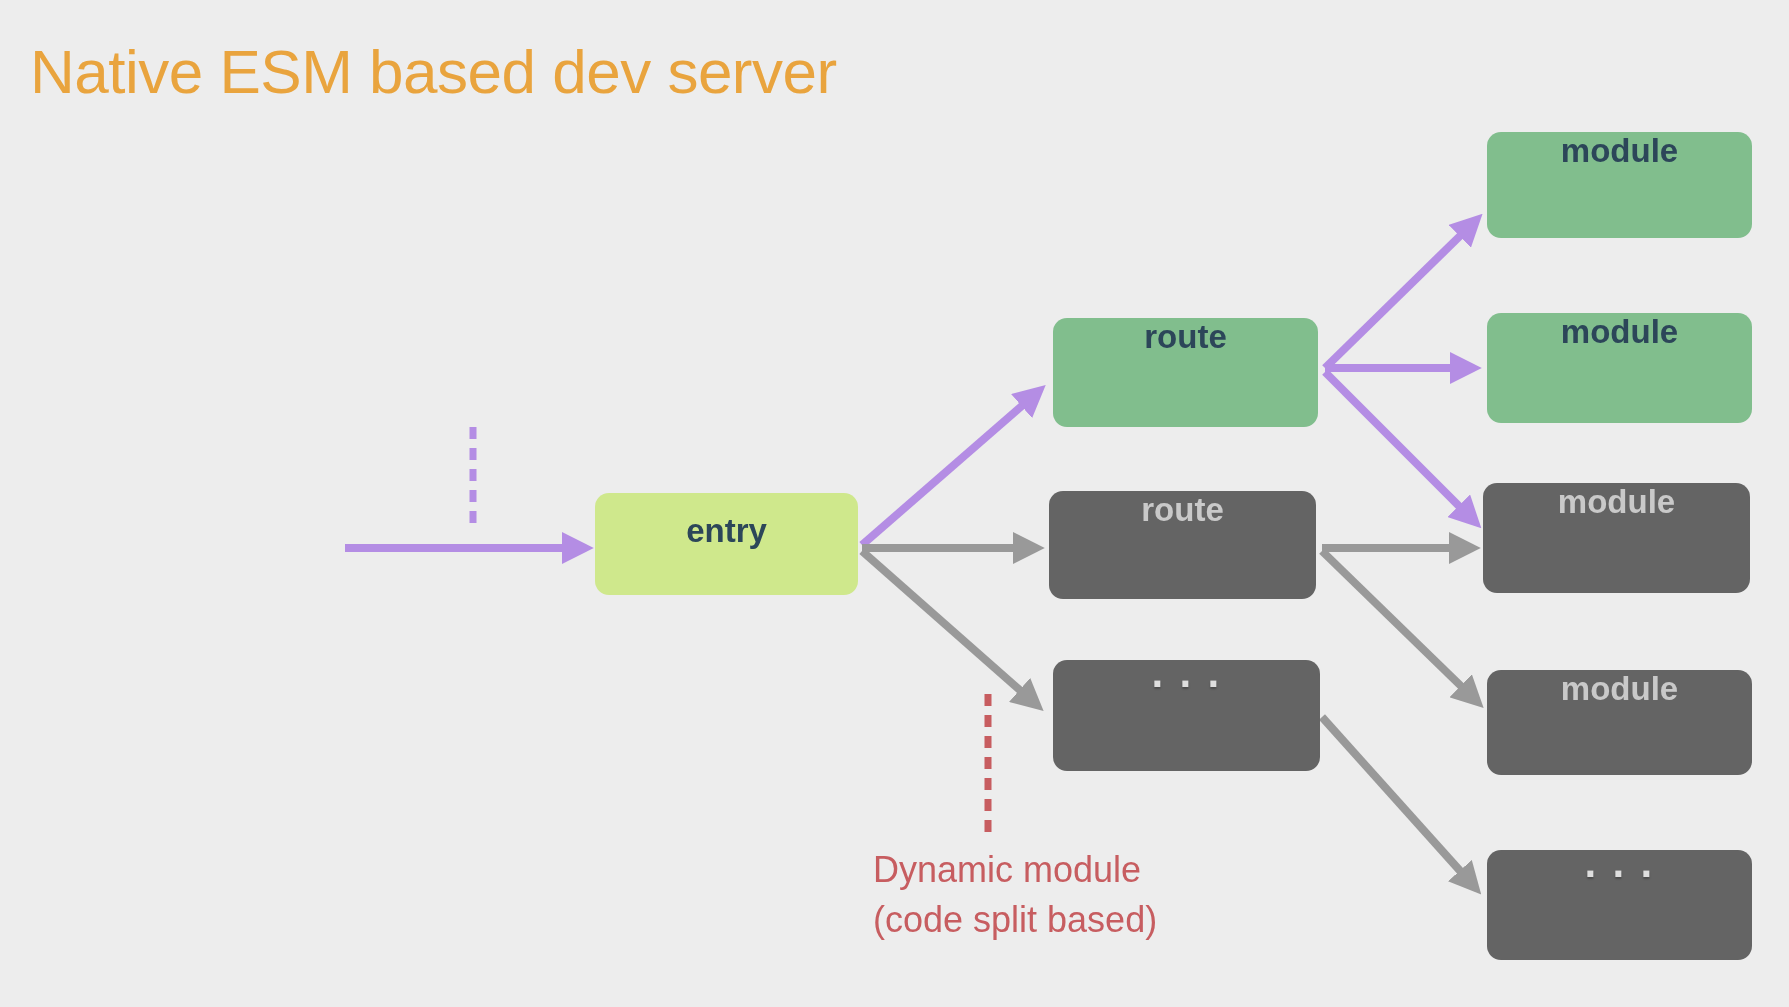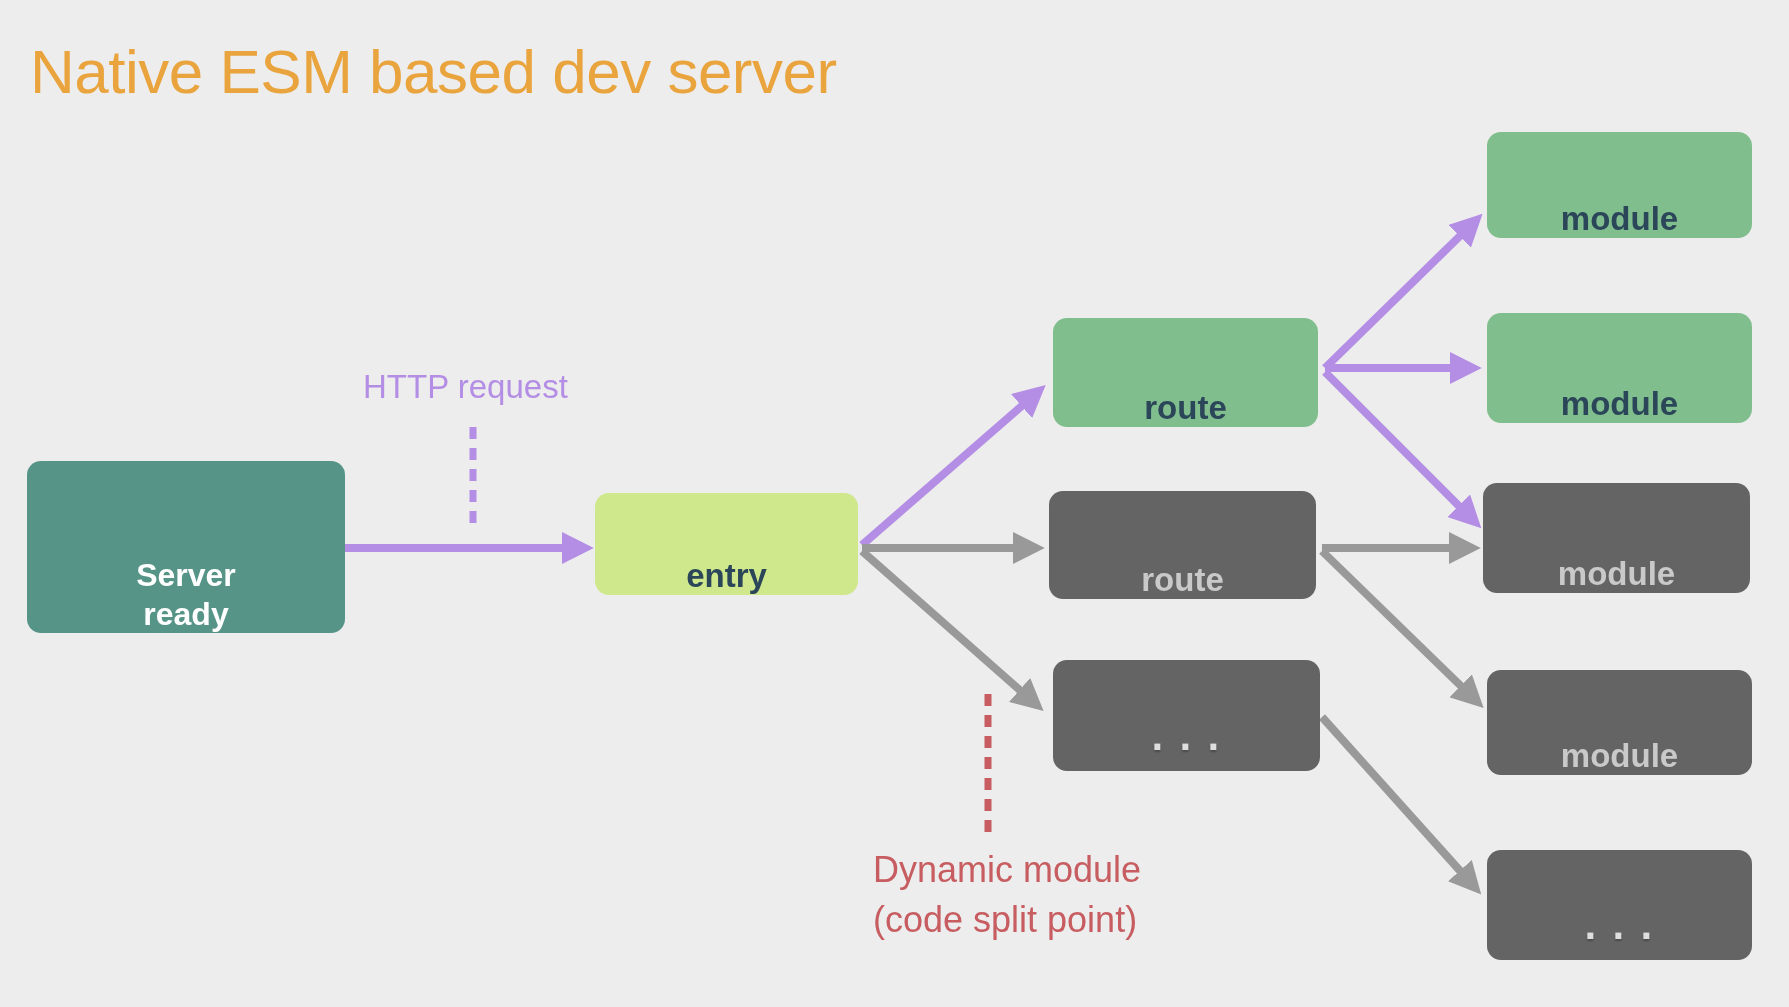--- a/index.html
+++ b/index.html
@@ -19,21 +19,21 @@
   .arrow-layer{position:absolute;left:0;top:0;width:1789px;height:1007px;pointer-events:none;}
 
   .page-title{
     position:absolute;left:30px;top:36px;
     font-size:62px;font-weight:500;letter-spacing:-0.5px;
     color:var(--title,#E9A43E);white-space:nowrap;
   }
 
   .node{
     position:absolute;border-radius:14px;
-    display:flex;align-items:flex-end;justify-content:center;
+    display:flex;align-items:flex-start;justify-content:center;
     text-align:center;
   }
   .node .lbl{font-size:33px;font-weight:600;}
   .node-teal{background:var(--teal,#579488);}
   .node-teal .lbl{color:var(--white-text,#fff);font-weight:700;font-size:32px;white-space:pre-line;line-height:1.2;}
   .node-lime{background:var(--lime,#CFE88C);}
   .node-lime .lbl{color:var(--dark-text,#2C4659);margin-top:19px;}
   .node-green{background:var(--green,#81BE8D);}
   .node-green .lbl{color:var(--dark-text,#2C4659);}
   .node-dark{background:var(--dark-gray,#646464);}
@@ -90,24 +90,20 @@
     <line class="shaft stroke-gray" x1="1322" y1="548" x2="1452" y2="548" marker-end="url(#ah-gray)"></line>
     <line class="shaft stroke-gray" x1="1322" y1="551" x2="1463" y2="688" marker-end="url(#ah-gray)"></line>
     <line class="shaft stroke-gray" x1="1322" y1="717" x2="1462" y2="873" marker-end="url(#ah-gray)"></line>
 
     <line class="dashed stroke-purple" x1="473" y1="427" x2="473" y2="531"></line>
     <line class="dashed stroke-red" x1="988" y1="694" x2="988" y2="839"></line>
   </svg>
 
   <h1 class="page-title">Native ESM based dev server</h1>
 
-  <div class="node node-teal n-server">
-    <span class="lbl">Server
-ready</span>
-  </div>
 
   <div class="node node-lime n-entry">
     <span class="lbl">entry</span>
   </div>
 
   <div class="node node-green n-route-green">
     <span class="lbl">route</span>
   </div>
 
   <div class="node node-dark n-route-gray">
@@ -131,20 +127,19 @@
   </div>
 
   <div class="node node-dark n-module-4">
     <span class="lbl">module</span>
   </div>
 
   <div class="node node-dark n-dots-bottom">
     <span class="lbl dots">···</span>
   </div>
 
-  <div class="float-label lbl-http">HTTP request</div>
 
   <div class="float-label lbl-dynamic">
     <div>Dynamic module</div>
-    <div>(code split point)</div>
+    <div>(code split based)</div>
   </div>
 
 </div>
 
 </body></html>

